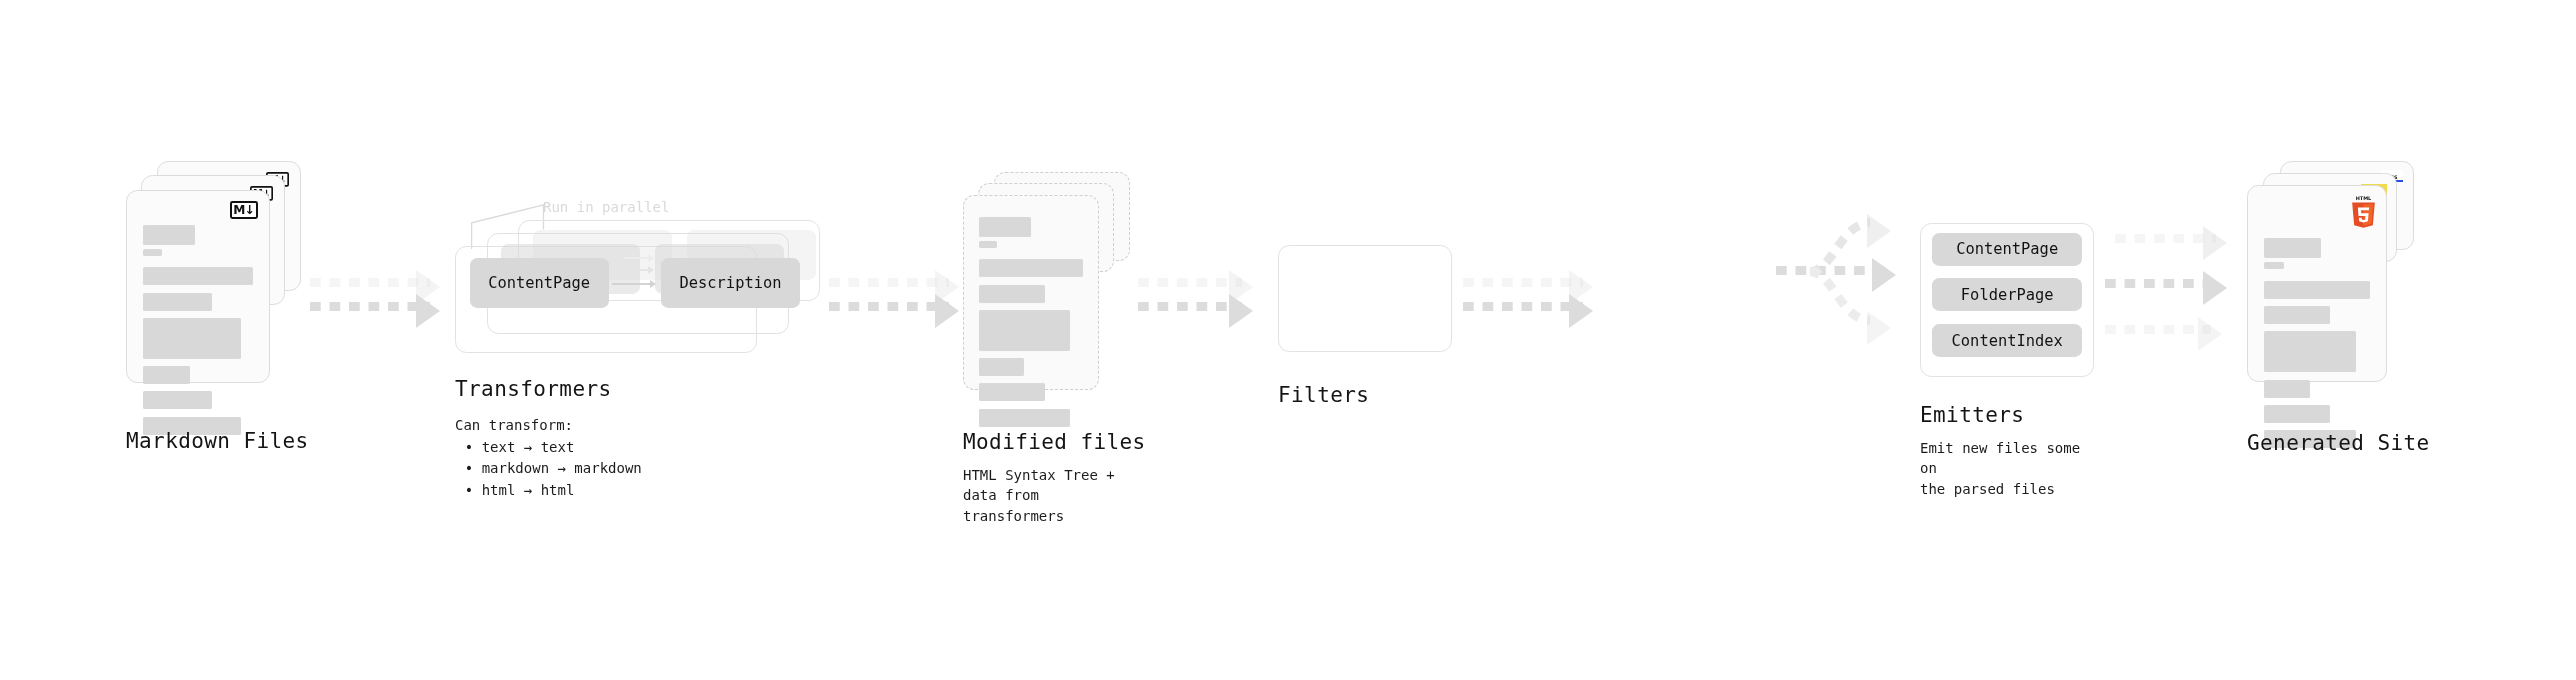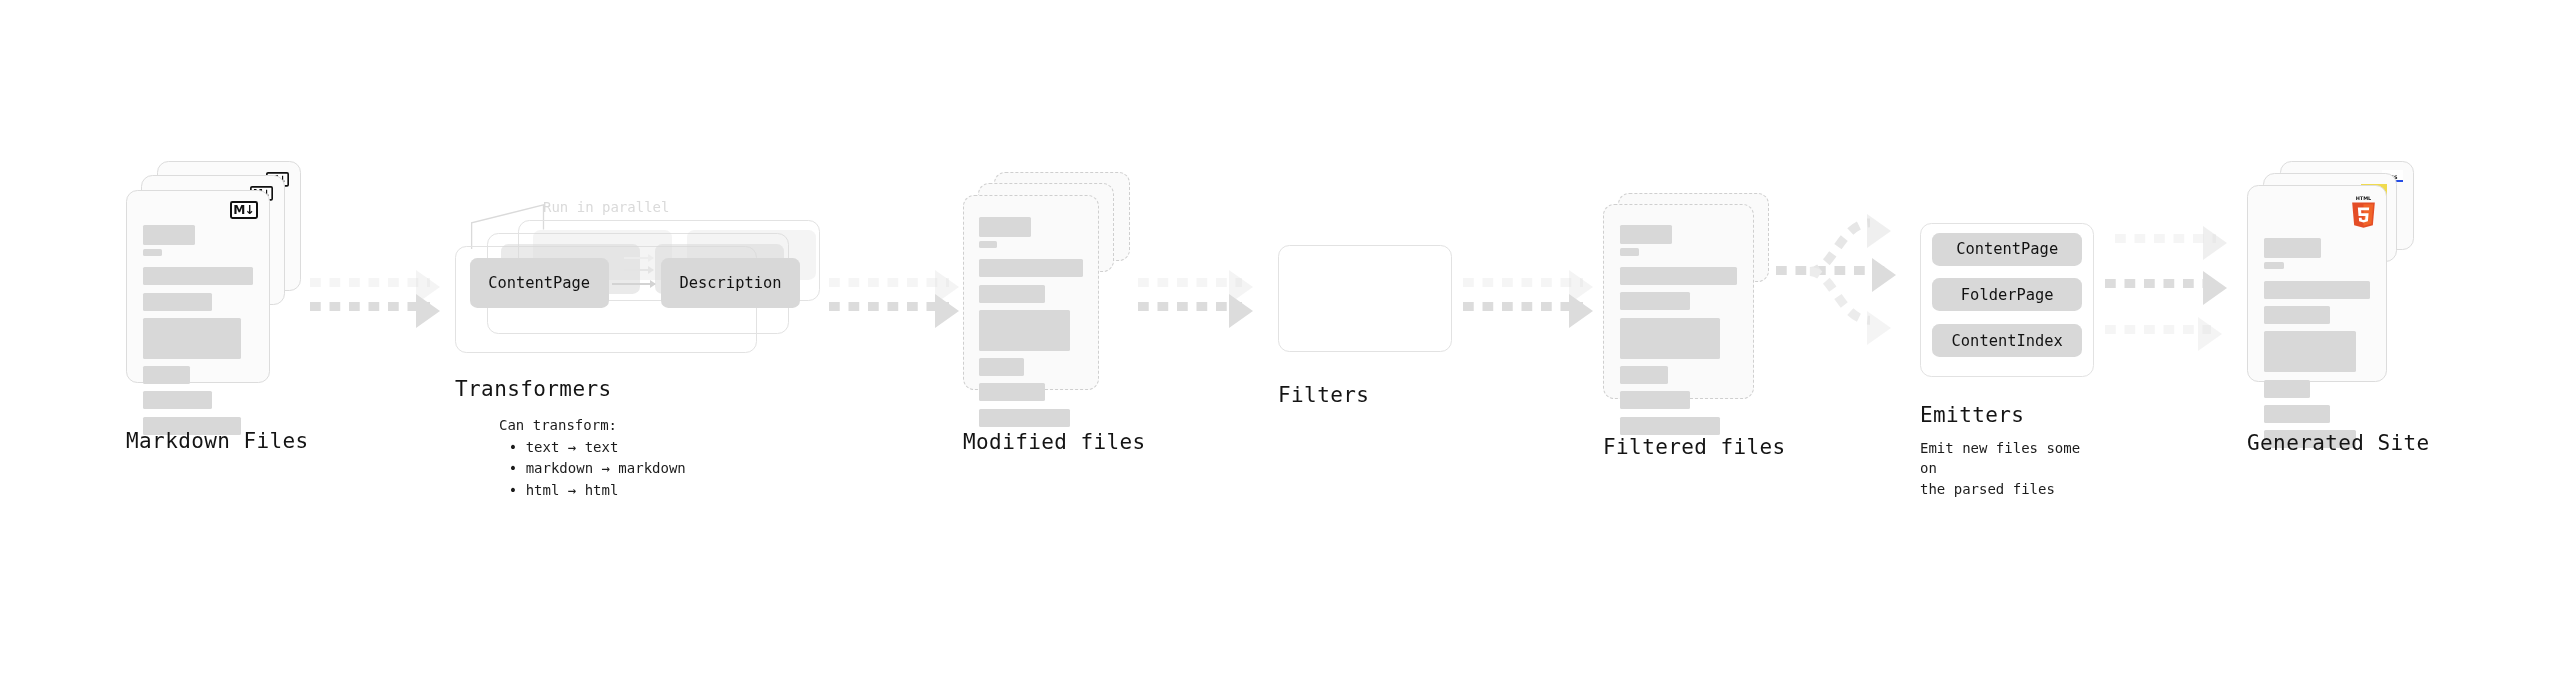--- a/index.html
+++ b/index.html
@@ -240,21 +240,21 @@
       <div class="chip" style="left:14.6px; top:66px; width:139px; height:50px;">
         <span>ContentPage</span>
       </div>
       <div class="chip" style="left:206px; top:66px; width:139px; height:50px;">
         <span>Description</span>
       </div>
     </div>
 
     <div class="node-title" style="position:absolute; left:0px; top:185px;">Transformers</div>
 
-    <div class="node-sub-list" style="position:absolute; left:0px; top:223px;margin-left:44px;">
+    <div class="node-sub-list" style="position:absolute; left:0px; top:223px;">
       <div class="lead">Can transform:</div>
       <div class="li">• text → text</div>
       <div class="li">• markdown → markdown</div>
       <div class="li">• html → html</div>
     </div>
   </div>
 
   <div class="conn" style="left:829px; top:268px;">
     <div class="dash-line f30" style="left:0px; top:9.8px; width:120px;"></div>
     <div class="tri f30" style="left:106px; top:1.6px;"></div>
@@ -274,20 +274,22 @@
           <div class="bar" style="width:63%;"></div>
           <div class="bar h-tall" style="width:87%;"></div>
           <div class="bar" style="width:43%;"></div>
           <div class="bar" style="width:63%;"></div>
           <div class="bar" style="width:87%;"></div>
         </div>
       </div>
     </div>
 
     <div class="node-title" style="position:absolute; left:0px; top:258px;">Modified files</div>
+    <div class="node-desc" style="position:absolute; left:0px; top:293px;">HTML Syntax Tree +
+data from transformers</div>
   </div>
 
   <div class="conn" style="left:1138px; top:268px;">
     <div class="dash-line f30" style="left:0px; top:9.8px; width:104px;"></div>
     <div class="tri f30" style="left:91px; top:1.6px;"></div>
     <div class="dash-line" style="left:0px; top:34px; width:104px;"></div>
     <div class="tri" style="left:91px; top:26px;"></div>
   </div>
 
   <div class="node" style="left:1278px; top:245px;">
@@ -298,39 +300,20 @@
     <div class="node-title" style="position:absolute; left:0px; top:138px;">Filters</div>
   </div>
 
   <div class="conn" style="left:1463px; top:268px;">
     <div class="dash-line f30" style="left:0px; top:9.8px; width:120px;"></div>
     <div class="tri f30" style="left:106px; top:1.6px;"></div>
     <div class="dash-line" style="left:0px; top:34px; width:120px;"></div>
     <div class="tri" style="left:106px; top:26px;"></div>
   </div>
 
-  <div class="node" style="left:1603px; top:193px;">
-    <div class="card-stack" style="width:175px; height:228px;">
-      <div class="card dashed" style="left:15.4px; top:0px; width:151px; height:89px;"></div>
-      <div class="card dashed" style="left:0px; top:11.4px; width:151px; height:195px;">
-        <div class="card-body" style="top:19.5px; left:16.3px; right:16.3px;">
-          <div class="bar h-title" style="width:52px;"></div>
-          <div class="bar h-small" style="width:18.7px;"></div>
-          <div class="bar" style="width:100%;"></div>
-          <div class="bar" style="width:60%;"></div>
-          <div class="bar h-tall" style="width:86%;"></div>
-          <div class="bar" style="width:41%;"></div>
-          <div class="bar" style="width:60%;"></div>
-          <div class="bar" style="width:86%;"></div>
-        </div>
-      </div>
-    </div>
-
-    <div class="node-title" style="position:absolute; left:0px; top:242px;">Filtered files</div>
-  </div>
 
   <div class="conn" style="left:1776px; top:205px;">
 
     <div class="dash-line" style="left:0px; top:61px; width:109px;"></div>
     <div class="tri" style="left:96px; top:53px;"></div>
 
     <svg style="position:absolute; left:16.3px; top:0px;" width="130" height="138" viewBox="0 0 160 170">
       <path d="M22 82 C 50 82, 60 22, 96 22" fill="none" stroke="#e6e6e6" stroke-width="11" stroke-dasharray="13 11" stroke-linecap="butt"></path>
       <path d="M22 82 C 50 82, 60 142, 96 142" fill="none" stroke="#ececec" stroke-width="11" stroke-dasharray="13 11" stroke-linecap="butt"></path>
     </svg>

